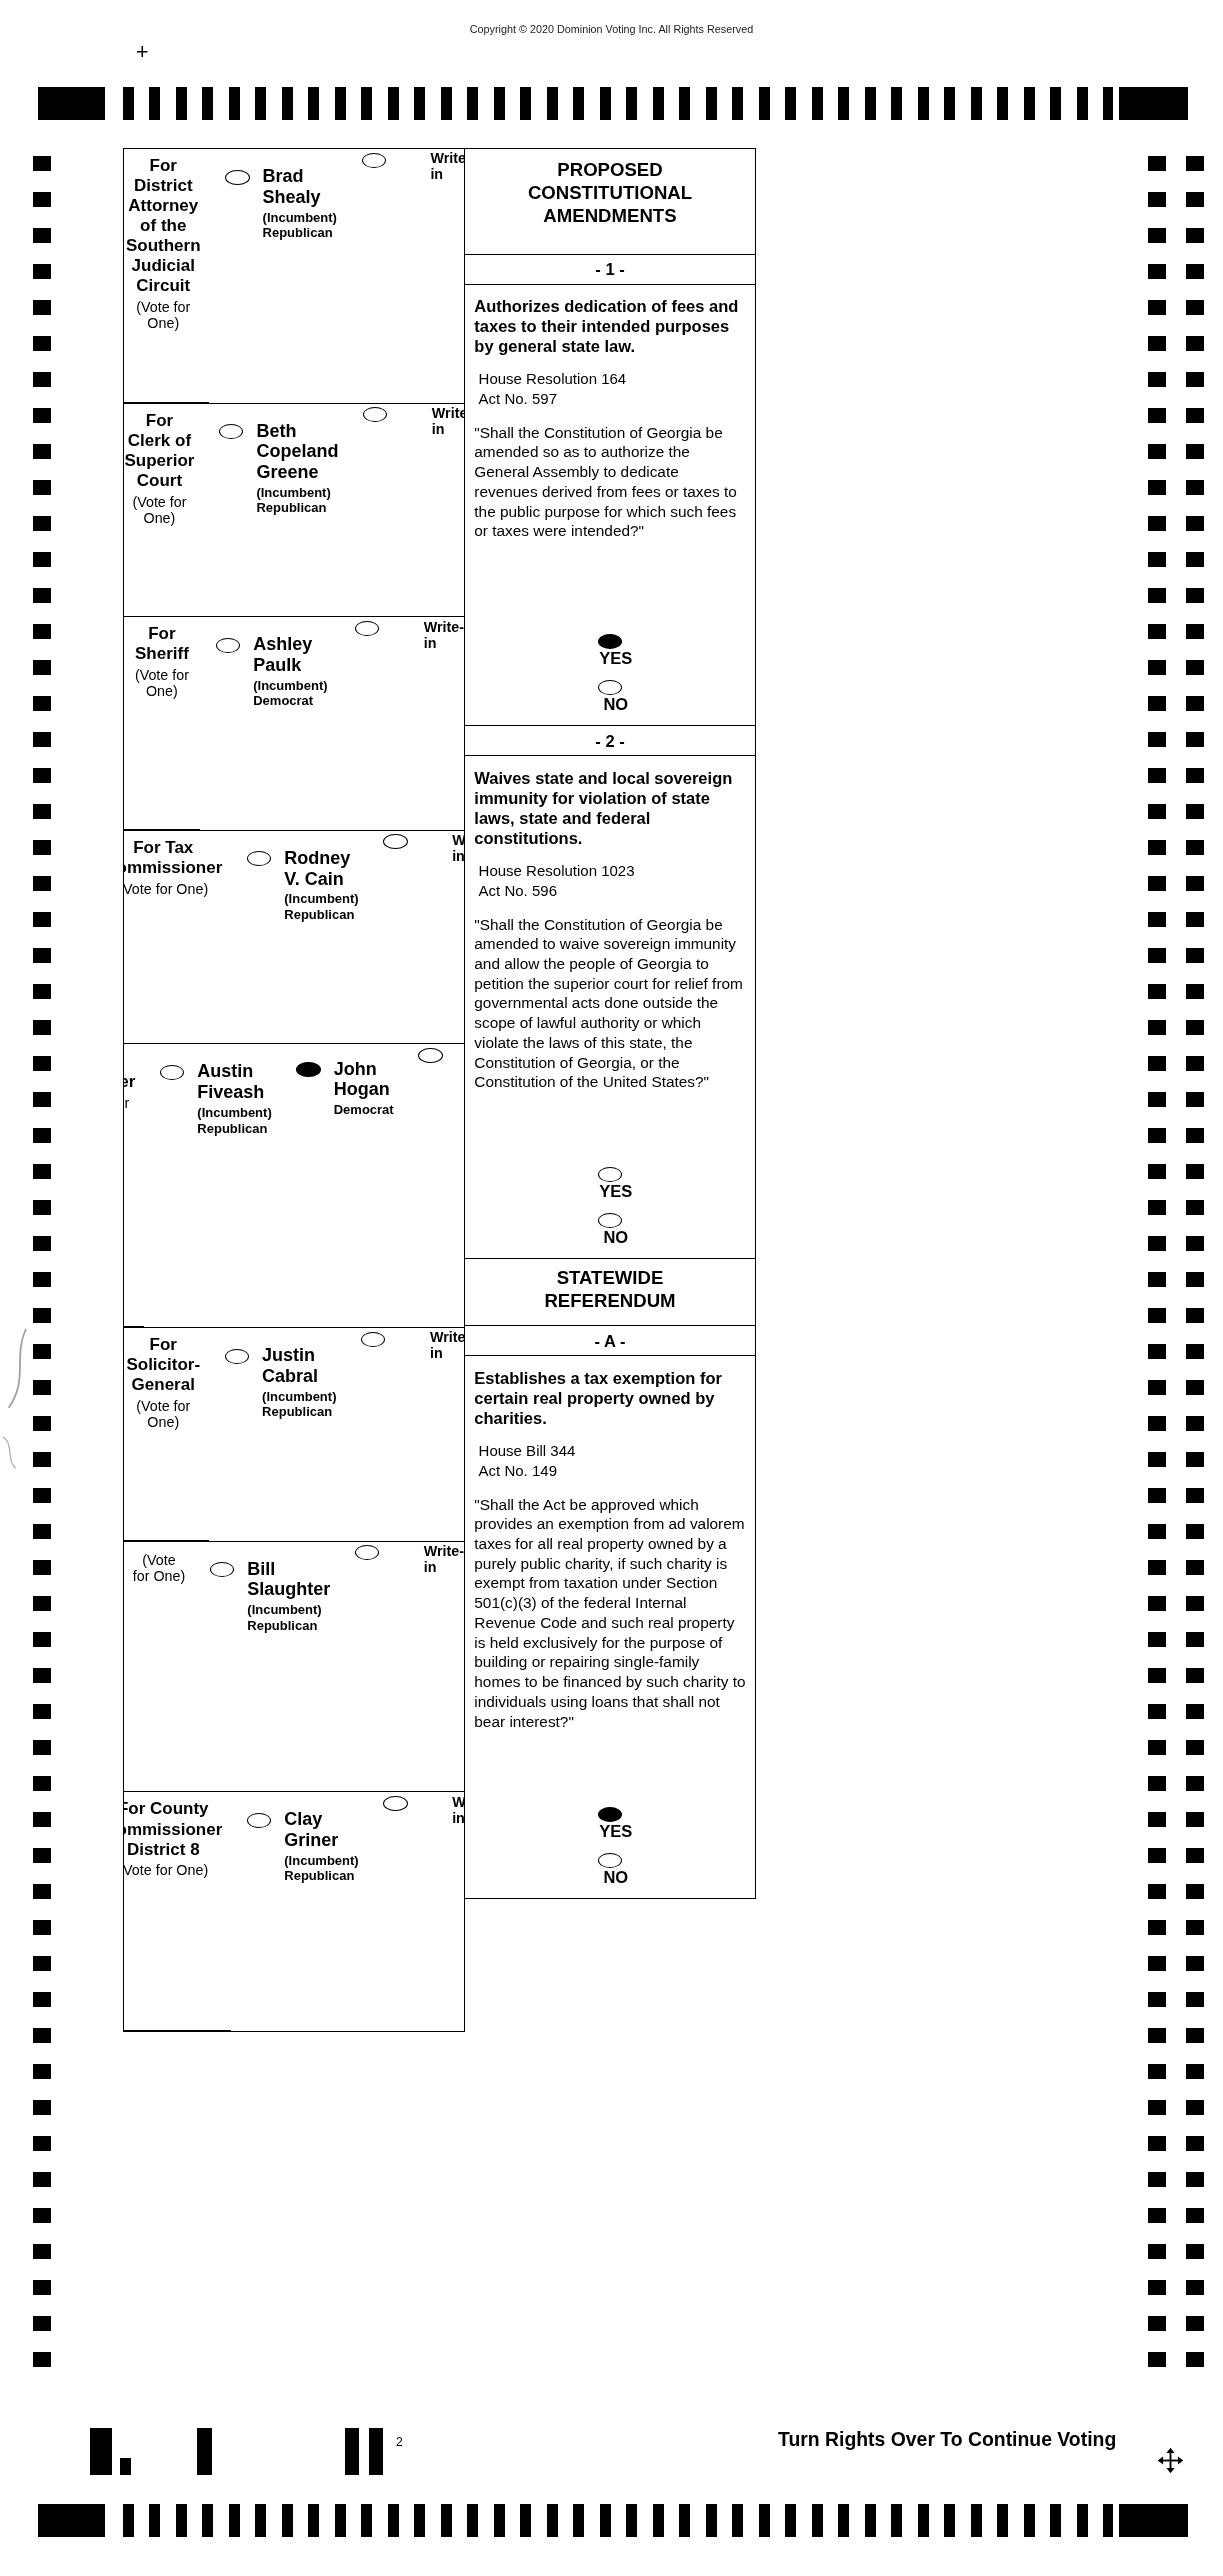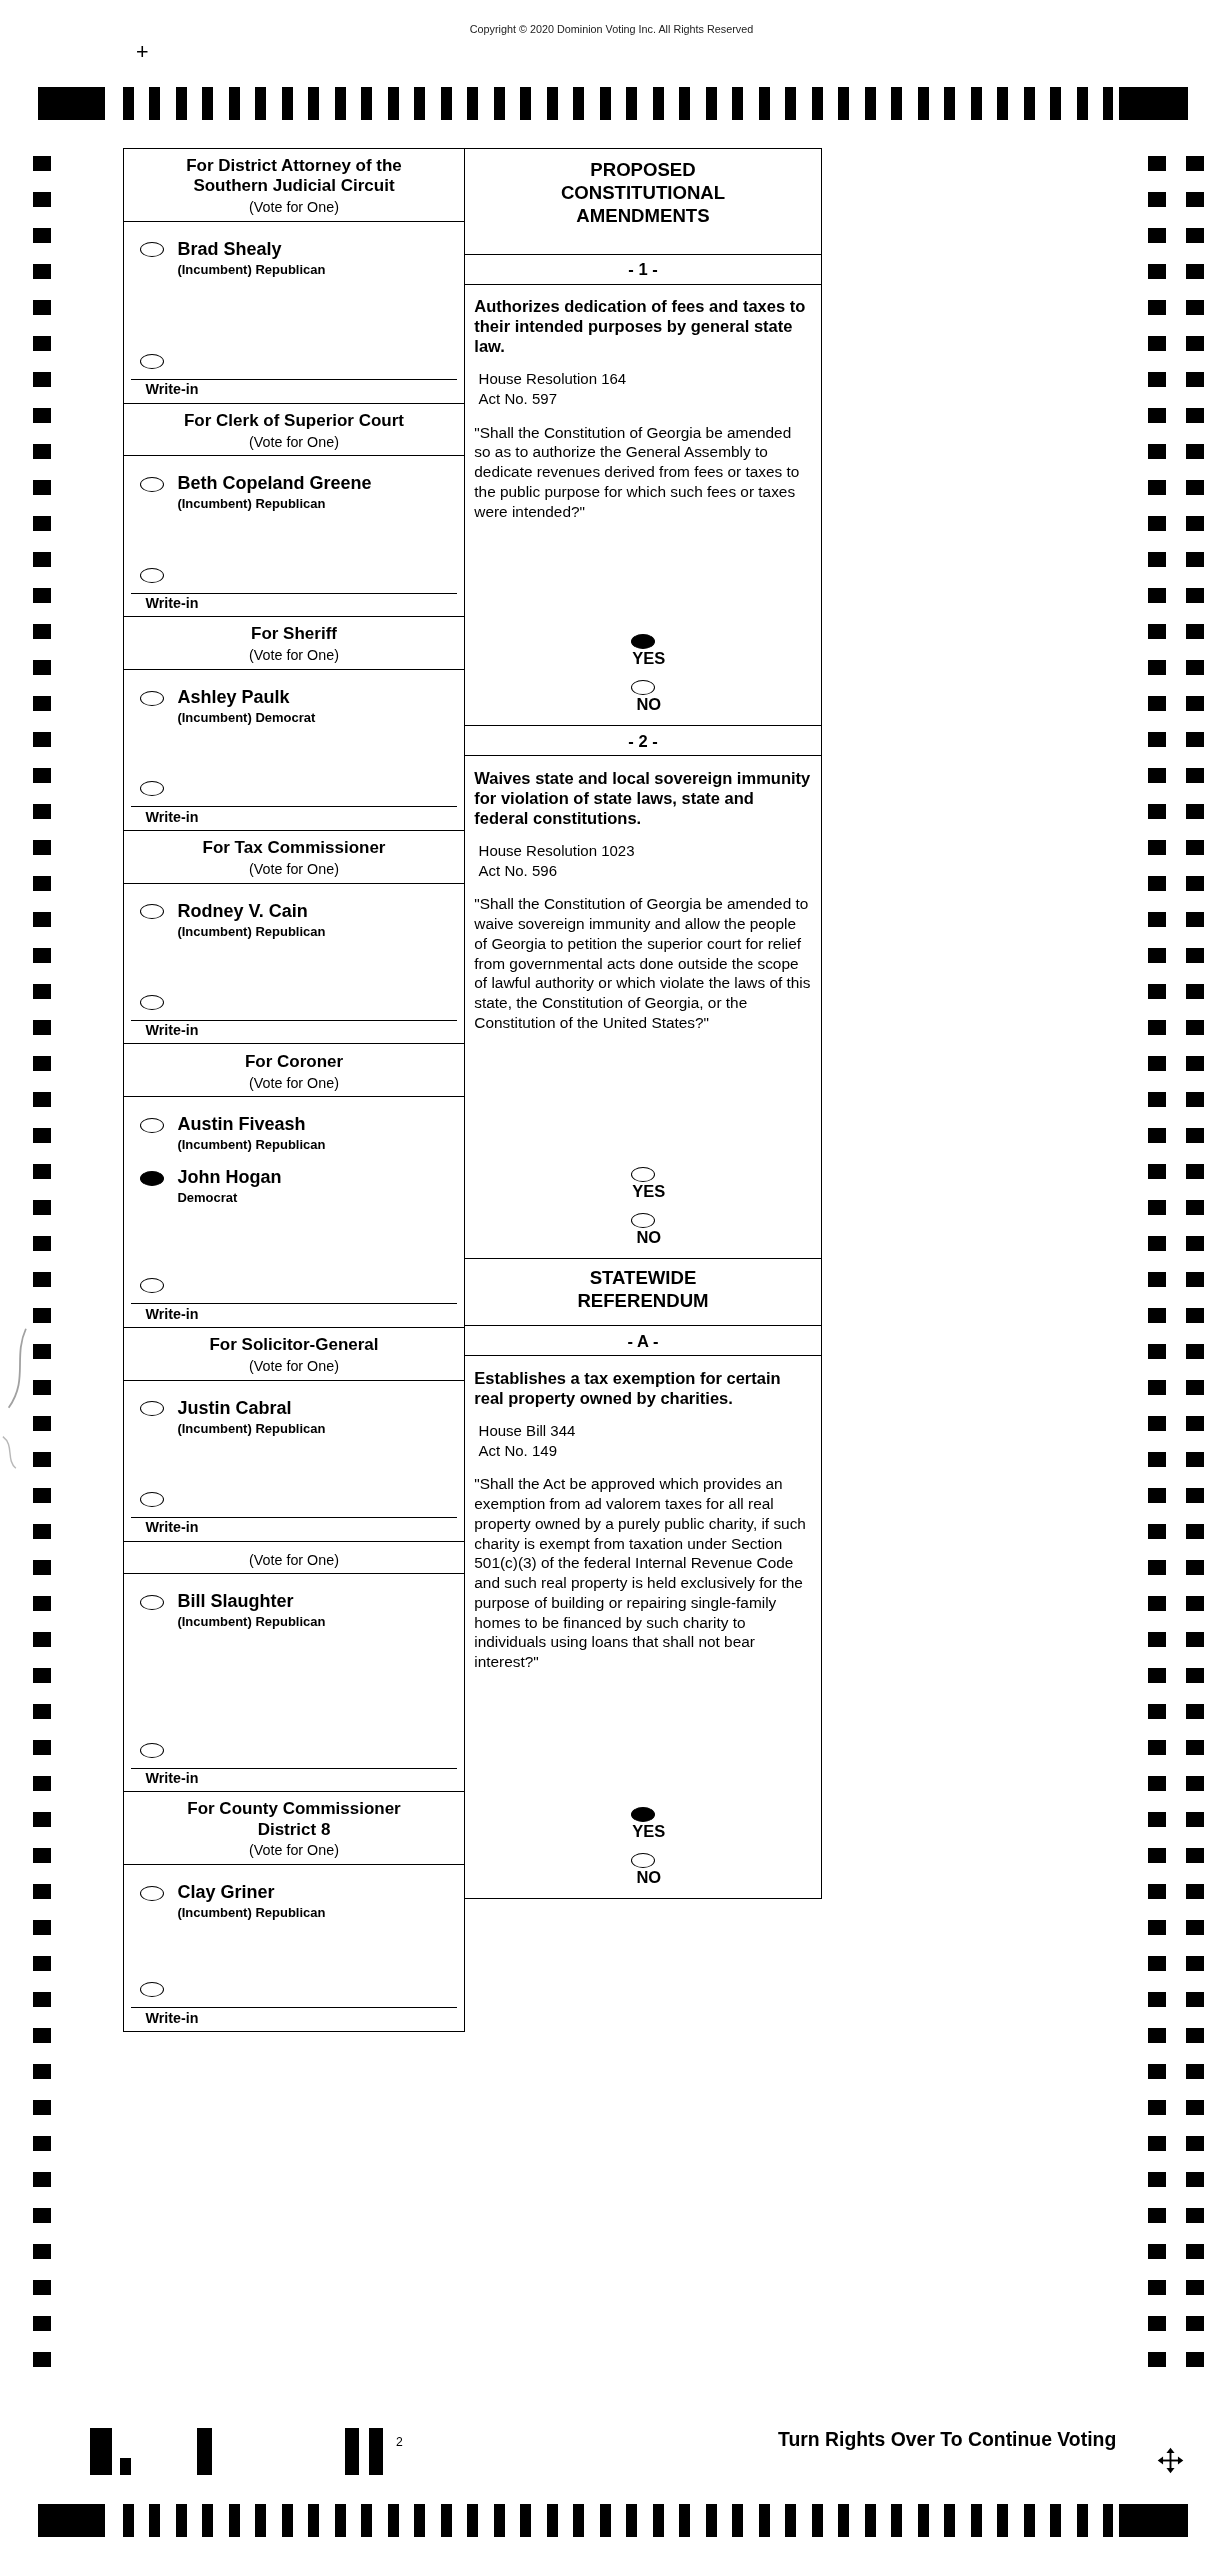--- a/index.html
+++ b/index.html
@@ -14,26 +14,26 @@
   
   .cap { background:#000; }
   .hbars { background:repeating-linear-gradient(90deg,#000 0 10.8px,transparent 10.8px 26.5px); }
   .vbars { background:repeating-linear-gradient(180deg,#000 0 15px,transparent 15px 36px); }
 
   .copyright { top:23px; left:0; width:100%; text-align:center; font-size:10.8px; color:#222; }
   .plusmark { top:40px; left:136px; font-size:21.5px; font-weight:400; }
 
   
   .col-left  { left:123px; top:148px; width:342px; }
-  .col-right { left:464px; top:148px; width:358px; }
+  .col-right { left:464px; top:148px; width:292px; }
   .box { border:1.4px solid #000; background:#fff; position:relative; }
   .box + .box { margin-top:-1.4px; }
 
   
-  .contest { display:flex; flex-direction:column; overflow:hidden;justify-content:center; }
+  .contest { display:flex; flex-direction:row; overflow:hidden;justify-content:center; }
   .contest-header { text-align:center; padding:7.2px 8.6px 5.7px; border-bottom:1.4px solid #000; }
   .contest-title { font-weight:bold; font-size:17px; line-height:1.18; white-space:pre-line; }
   .vote-for { font-size:14.3px; margin-top:2.9px; }
   .cand-row { display:flex; align-items:flex-start; padding:17px 8.6px 0 16px; }
   .cand-row.second { padding-top:14.3px; }
   .oval {
     flex:0 0 auto; width:24.4px; height:15px; border:1.8px solid #000;
     border-radius:50%; margin-top:3.6px; background:#fff; display:inline-block;
   }
   .oval.filled { background:#000; }

